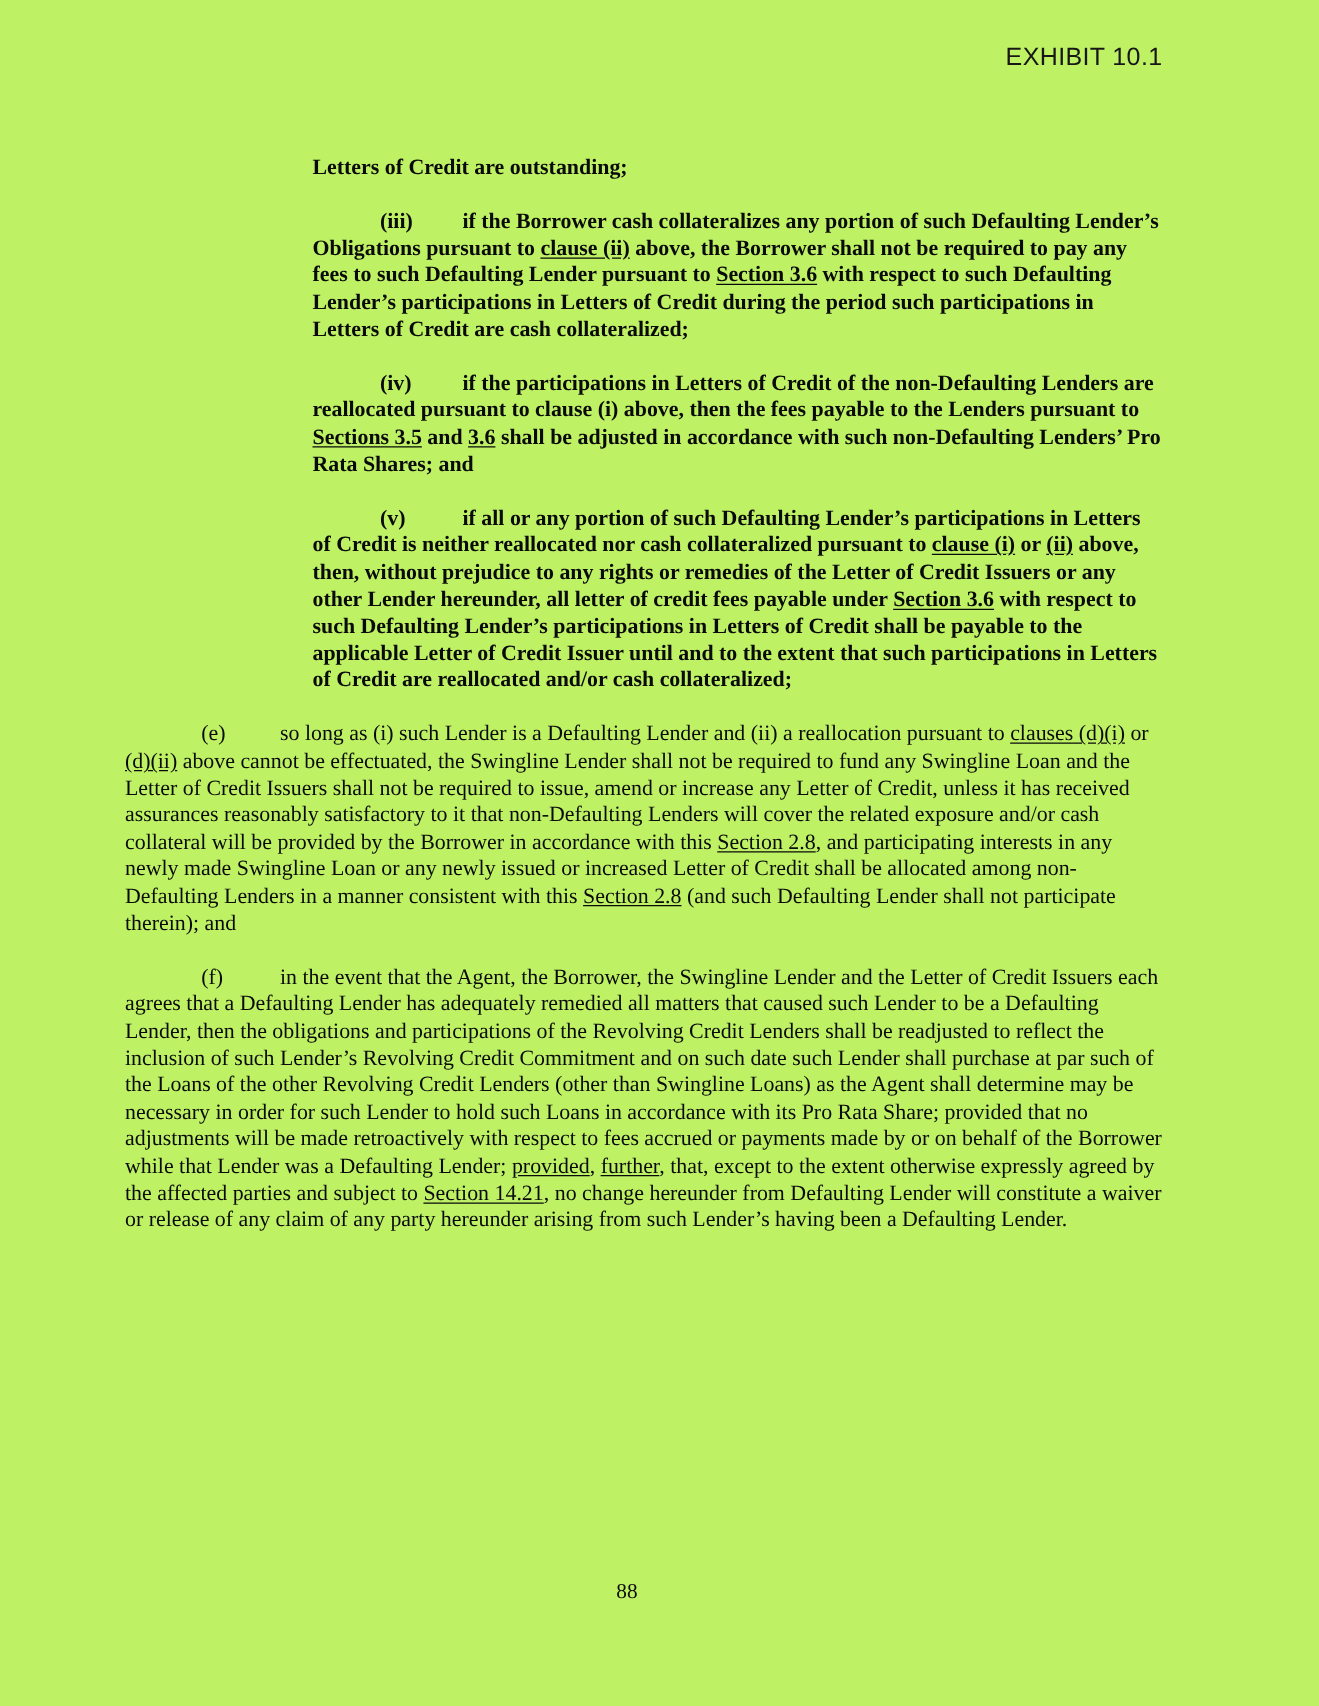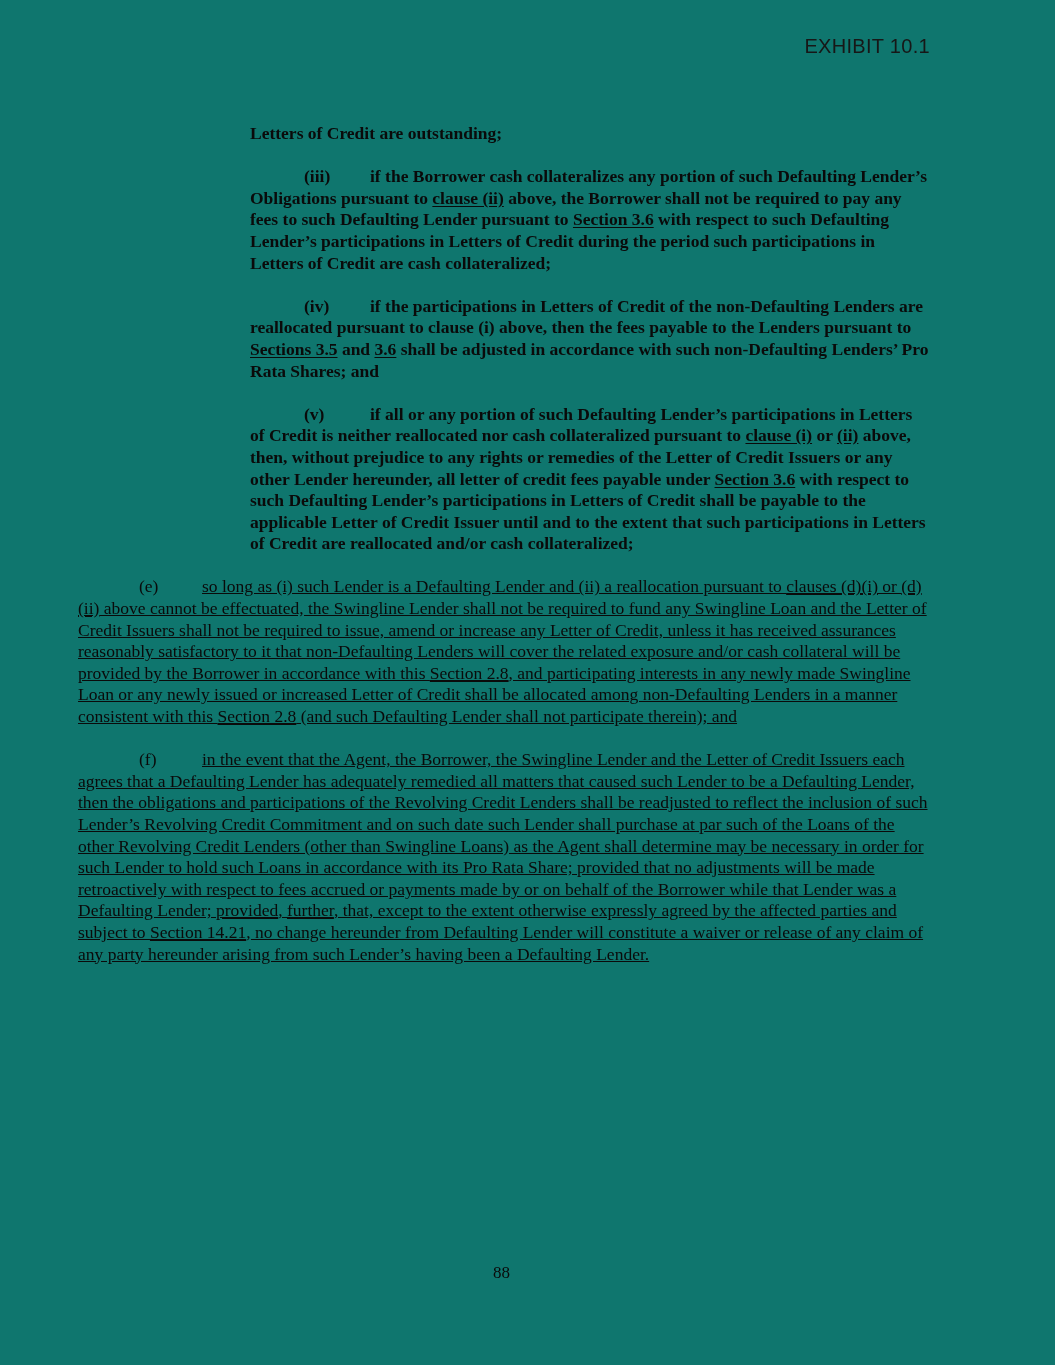--- a/index.html
+++ b/index.html
@@ -7,21 +7,21 @@
   body {
     width: 1055px;
     height: 1365px;
     font-family: "Liberation Serif", serif;
     color: #000000;
   }
   .page {
     position: relative;
     width: 1055px;
     height: 1365px;
-    background: #0f766e;
+    background: #bef264;
     overflow: hidden;
   }
   .exhibit-header {
     position: absolute;
     top: 35px;
     left: 0;
     width: 930px;
     text-align: right;
     font-family: "Liberation Sans", sans-serif;
     font-size: 20px;
@@ -41,23 +41,22 @@
     margin-bottom: 21.6px;
     color: #0a0a0a;
   }
   .para.continuation,
   .para.sub {
     margin-left: 250px;
     margin-right: 125px;
     font-weight: bold;
   }
   .para.main {
-    margin-left: 78px;
+    margin-left: 100px;
     margin-right: 125px;
-    text-decoration: underline;
   }
   .plabel { display: inline-block; }
   .para.sub  > .plabel { width: 120px; padding-left: 54px; }
   .para.main > .plabel { width: 124px; padding-left: 61px; }
   .u { text-decoration: underline; text-underline-offset: 2px; }
   .page-footer {
     position: absolute;
     top: 1263px;
     left: 0;
     width: 1003px;

